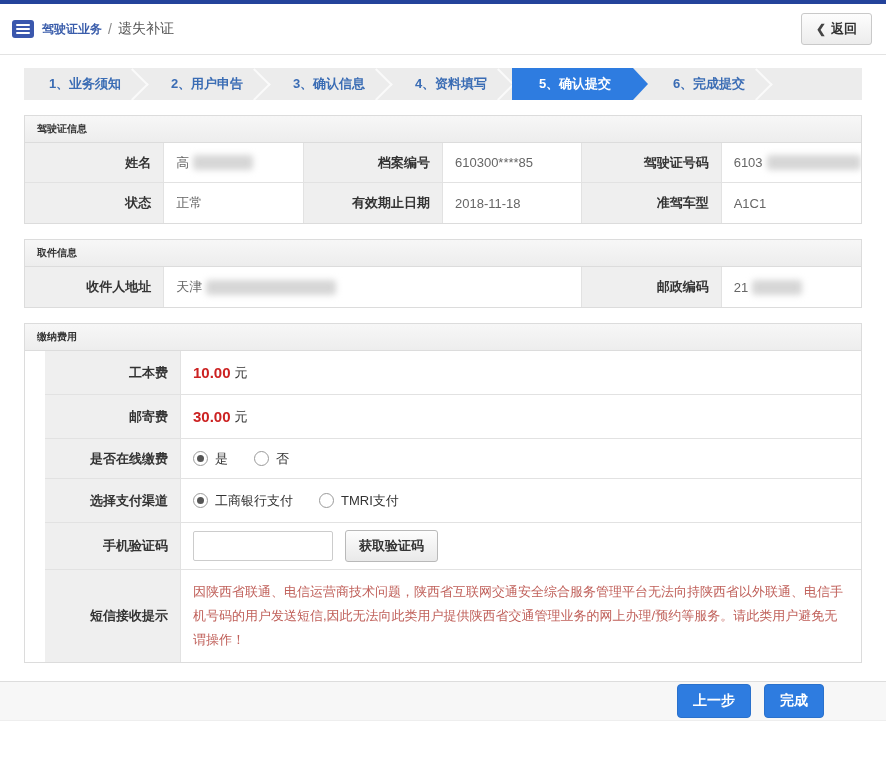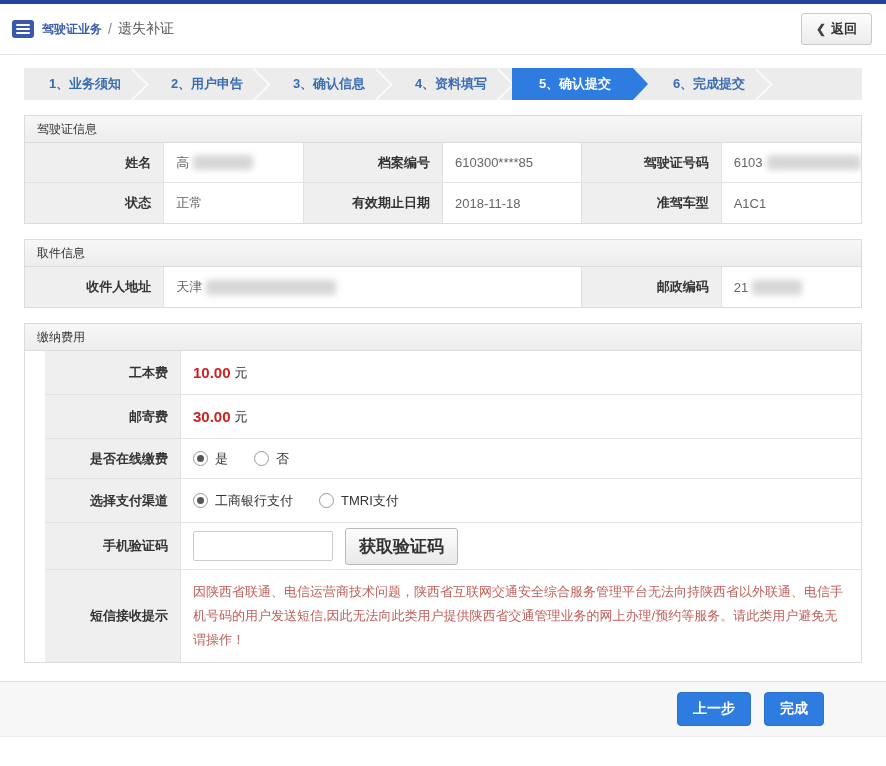--- a/index.html
+++ b/index.html
@@ -61,21 +61,21 @@
     clip-path: polygon(0 0, calc(100% - 15px) 0, 100% 50%, calc(100% - 15px) 100%, 0 100%);
     padding-right: 10px;
   }
   .step-fill { flex: 1 1 auto; }
 
   
   .section { margin-top: 15px; border: 1px solid #dcdcdc; }
   .sec-hd {
     height: 27px; line-height: 26px; background: linear-gradient(#f7f7f7,#ededed);
     border-bottom: 1px solid #dcdcdc; padding-left: 12px;
-    font-size: 12px; font-weight: normal; color: #333;
+    font-size: 10px; font-weight: bold; color: #333;
   }
   .grid6 { display: grid; grid-template-columns: repeat(6, 1fr); }
   .grid2 { display: grid; grid-template-columns: 1fr 5fr; margin-left: 20px; }
   .cell {
     min-height: 40px; display: flex; align-items: center;
     border-bottom: 1px solid #e2e2e2; border-right: 1px solid #e2e2e2;
     font-size: 13px; overflow: hidden;
   }
   .cell.last-col { border-right: none; }
   .row-last .cell { border-bottom: none; }
@@ -109,32 +109,32 @@
     width: 7px; height: 7px; border-radius: 50%; background: #555;
   }
 
   .code-input {
     width: 140px; height: 30px; border: 1px solid #ccc; border-radius: 2px;
     font-size: 13px; padding: 0 6px; background:#fff;
   }
   .code-btn {
     margin-left: 8px; background: linear-gradient(#fdfdfd,#e9e9e9);
     border: 1px solid #b9b9b9; border-radius: 3px;
-    padding: 6px 13px; font-size: 17px; font-weight: bold; color: #333; cursor: pointer;
+    padding: 6px 13px; font-size: 13px; font-weight: bold; color: #333; cursor: pointer;
   }
 
   .notice-cell { min-height: 70px; align-items: center; }
   .notice-text {
     color: #c0605a; font-size: 13px; line-height: 24px;
     padding: 10px 14px 10px 0;
   }
 
   
   .footer {
-    margin-top: 18px; height: 56px; background: #f7f7f7;
+    margin-top: 18px; height: 40px; background: #f7f7f7;
     border-top: 1px solid #ddd; border-bottom: 1px solid #eee;
     display: flex; align-items: center; justify-content: flex-end;
     padding-right: 62px; gap: 13px;
   }
   .blue-btn {
     background: #2e7ce0; border: 1px solid #2a71cc; color: #fff;
     font-size: 14px; font-weight: bold; border-radius: 4px;
     padding: 7px 15px; cursor: pointer;
   }
 </style>

